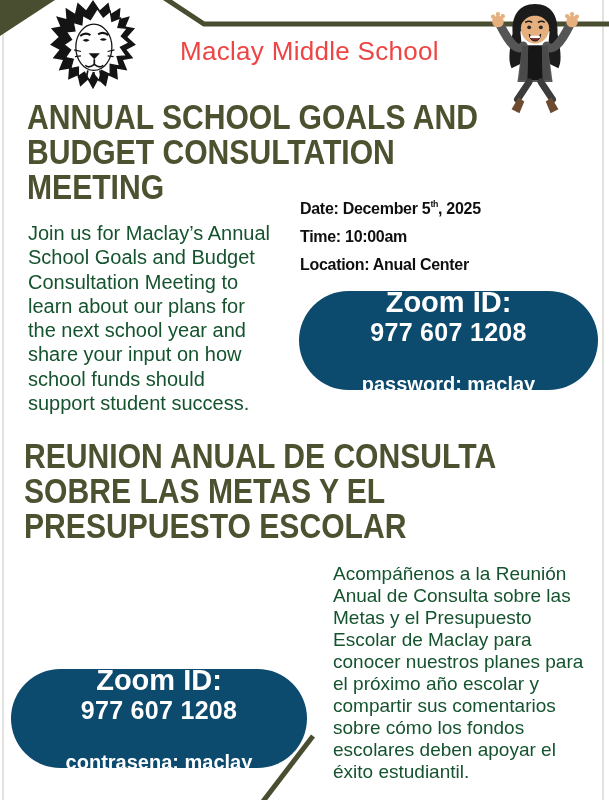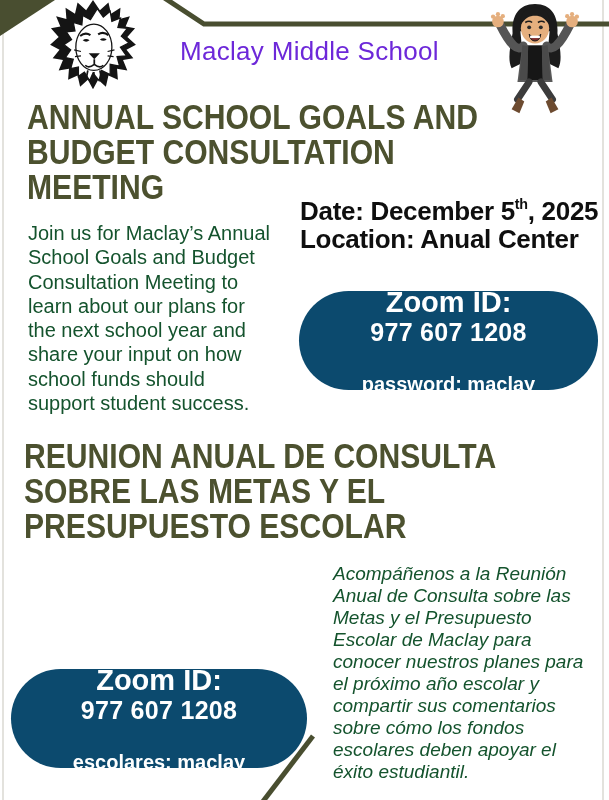--- a/index.html
+++ b/index.html
@@ -10,41 +10,41 @@
   .edge{position:absolute;top:0;bottom:0;width:2px;background:#e3e2dd;}
   .edge.left{left:2px;}
   .edge.right{left:602px;}
   .corner-triangle{
     position:absolute;left:0;top:0;width:0;height:0;
     border-top:36px solid #494e30;border-right:55px solid transparent;
   }
   .deco-svg{position:absolute;left:0;top:0;pointer-events:none;}
   .logo{position:absolute;left:50px;top:0;width:86px;height:103px;}
   .school-name{
-    position:absolute;left:180px;top:36px;font-size:26px;color:#6d28d9;
+    position:absolute;left:180px;top:36px;font-size:26px;color:#ef4444;
     letter-spacing:.3px;white-space:nowrap;
   }
   .bitmoji{position:absolute;left:486px;top:2px;width:98px;height:117px;}
   .big-title{
     position:absolute;font-weight:bold;color:#4c512f;font-size:35px;
     line-height:35px;white-space:pre-line;transform:scaleX(.86);
     transform-origin:left top;letter-spacing:0;
   }
   .title-en{left:27px;top:99px;}
   .title-es{left:24px;top:438px;}
   .body-text{
     position:absolute;color:#14532d;white-space:pre-line;
   }
   .body-en{left:28px;top:221px;font-size:20px;line-height:24.3px;}
-  .body-es{left:333px;top:563px;font-size:19px;line-height:22px;font-style:italic;}
+  .body-es{left:333px;top:563px;font-size:19px;line-height:22px;}
   .details{
     position:absolute;font-weight:bold;color:#0f0f0f;white-space:nowrap;
     letter-spacing:-.3px;
   }
-  .details-en{left:300px;top:191px;font-size:26px;line-height:28px;}
+  .details-en{left:300px;top:191px;font-size:16px;line-height:28px;}
   .details-es{left:17px;top:578px;font-size:20.5px;line-height:25.5px;}
   .details sup{font-size:.55em;position:relative;top:-.1em;vertical-align:super;}
   .pill{
     position:absolute;background:#0c4a6e;border-radius:50px;color:#ffffff;
     display:flex;flex-direction:column;align-items:center;justify-content:center;
     text-align:center;font-weight:bold;
   }
   .pill-en{left:299px;top:291px;width:299px;height:99px;}
   .pill-es{left:11px;top:669px;width:296px;height:99px;}
   .pill .zoom-title{font-size:29px;line-height:33px;}
@@ -123,38 +123,39 @@
 School Goals and Budget
 Consultation Meeting to
 learn about our plans for
 the next school year and
 share your input on how
 school funds should
 support student success.</div>
 
   <div class="details details-en">
     <div><span>Date: December 5</span><sup>th</sup><span>, 2025</span></div>
+    <div>Time: 10:00am</div>
     <div>Location: Anual Center</div>
   </div>
 
   <div class="pill pill-en">
     <div class="zoom-title">Zoom ID:</div>
     <div class="zoom-id">977 607 1208</div>
     <div class="zoom-pass">password: maclay</div>
   </div>
 
   <h2 class="big-title title-es" style="margin:0;">REUNION ANUAL DE CONSULTA
 SOBRE LAS METAS Y EL
 PRESUPUESTO ESCOLAR</h2>
 
 
   <div class="pill pill-es">
     <div class="zoom-title">Zoom ID:</div>
     <div class="zoom-id">977 607 1208</div>
-    <div class="zoom-pass">escolares: maclay</div>
+    <div class="zoom-pass">contrasena: maclay</div>
   </div>
 
   <div class="body-text body-es">Acompáñenos a la Reunión
 Anual de Consulta sobre las
 Metas y el Presupuesto
 Escolar de Maclay para
 conocer nuestros planes para
 el próximo año escolar y
 compartir sus comentarios
 sobre cómo los fondos

